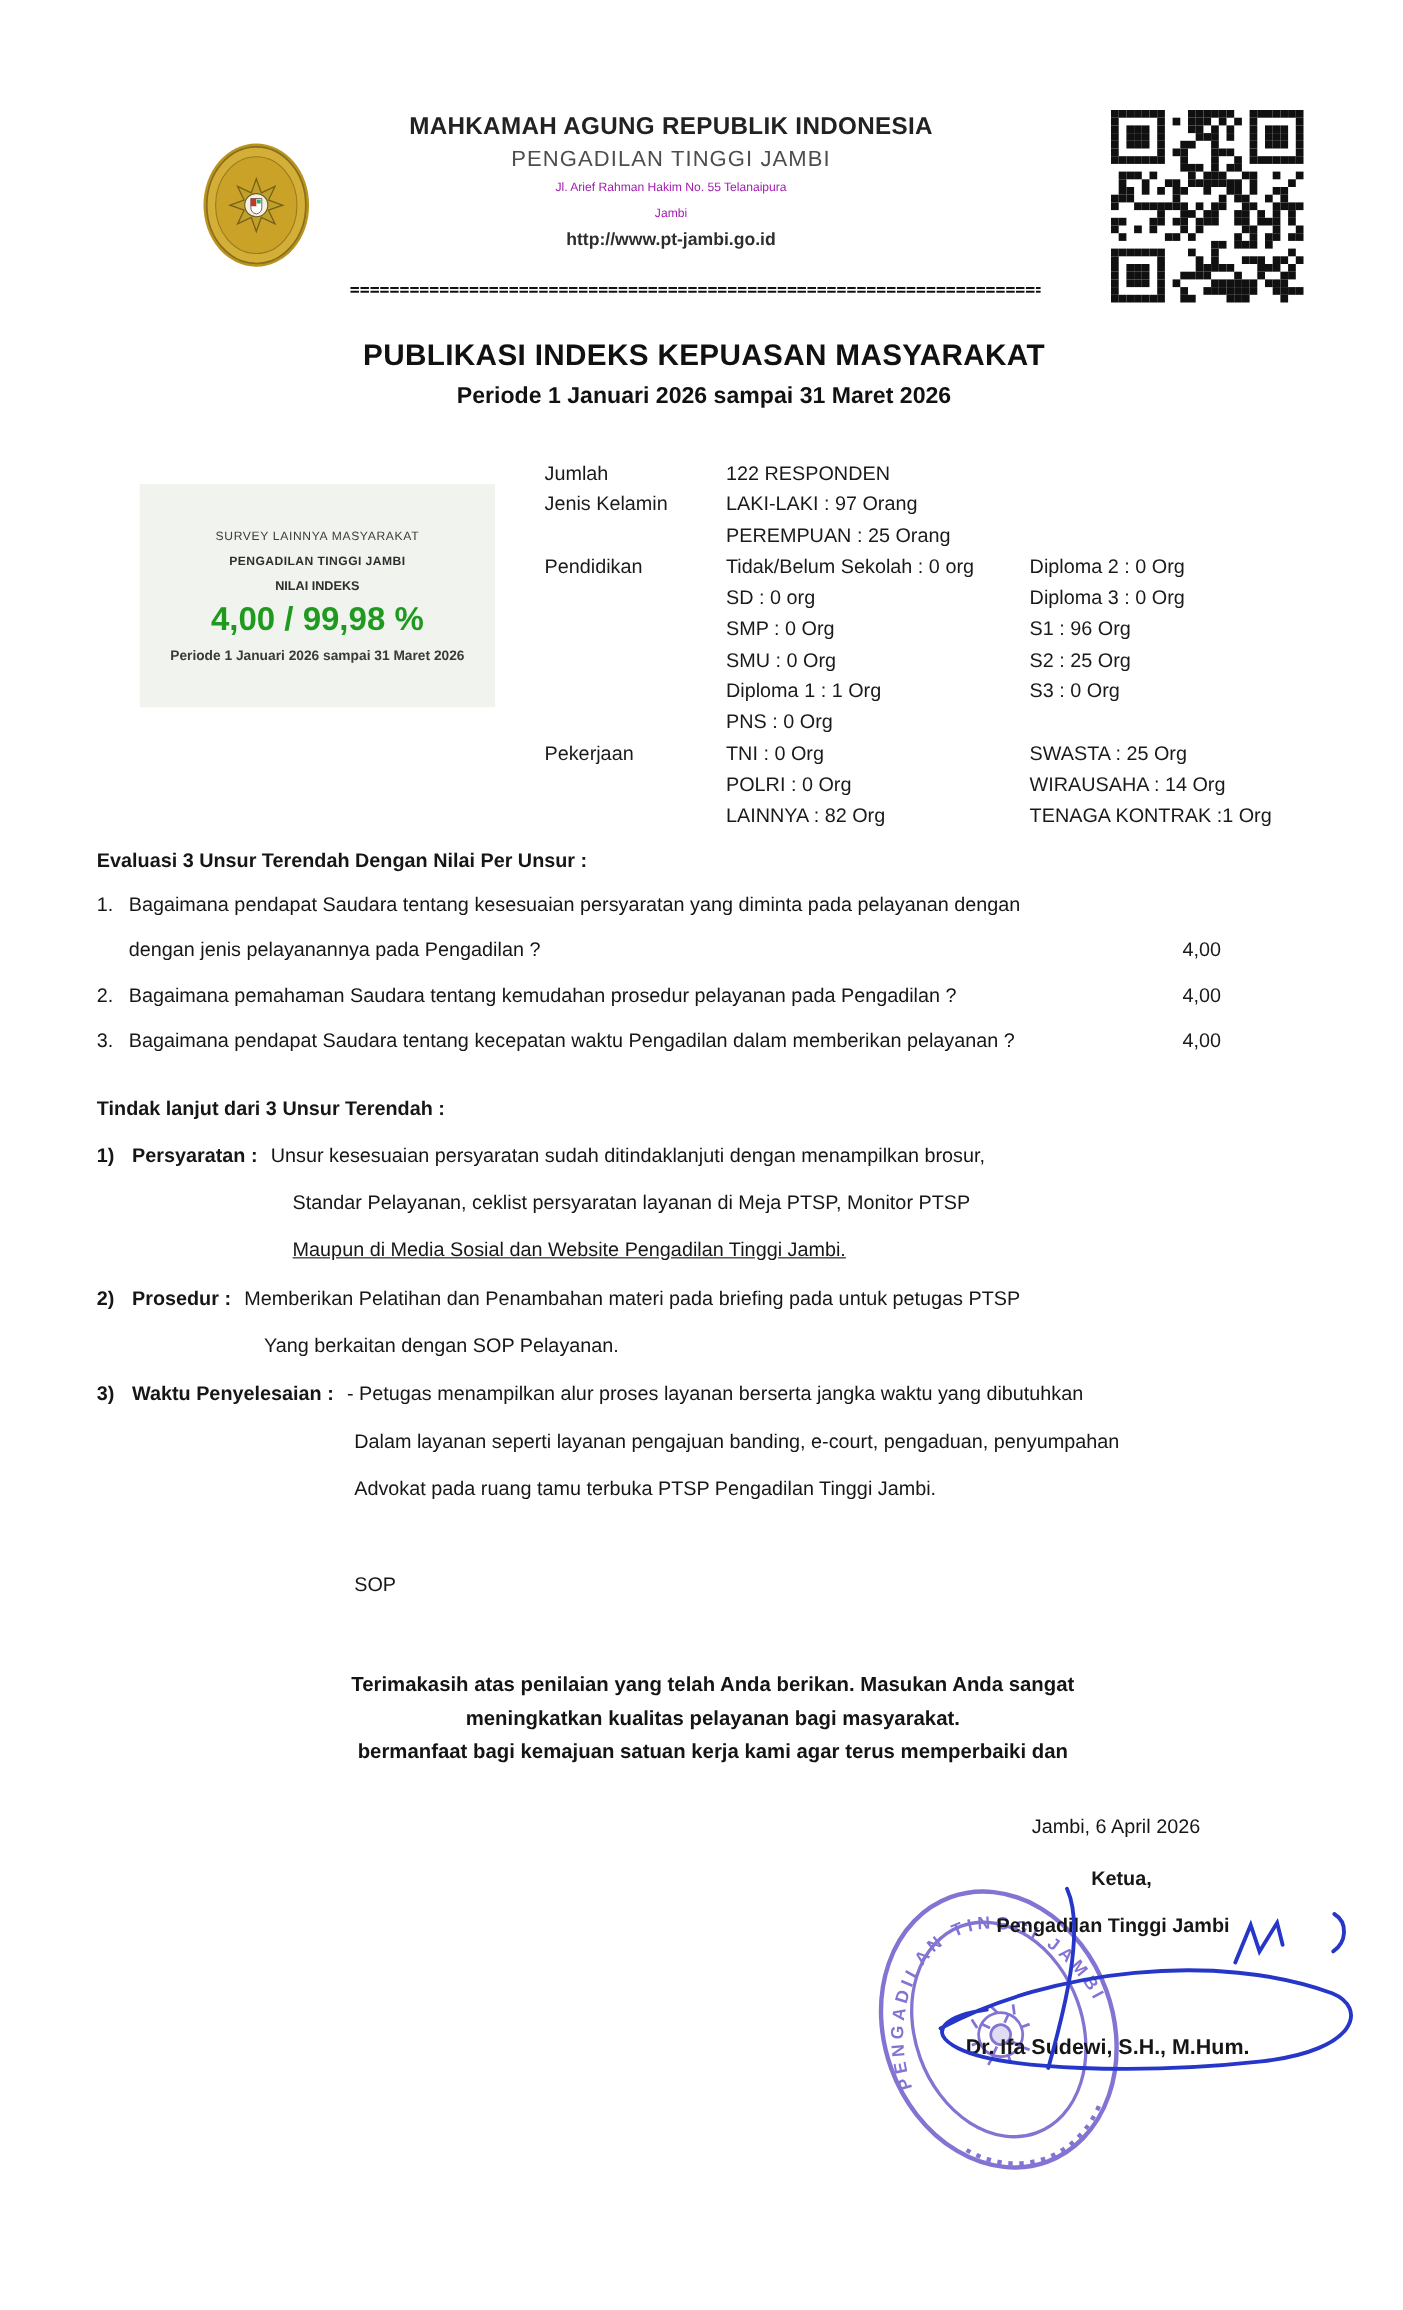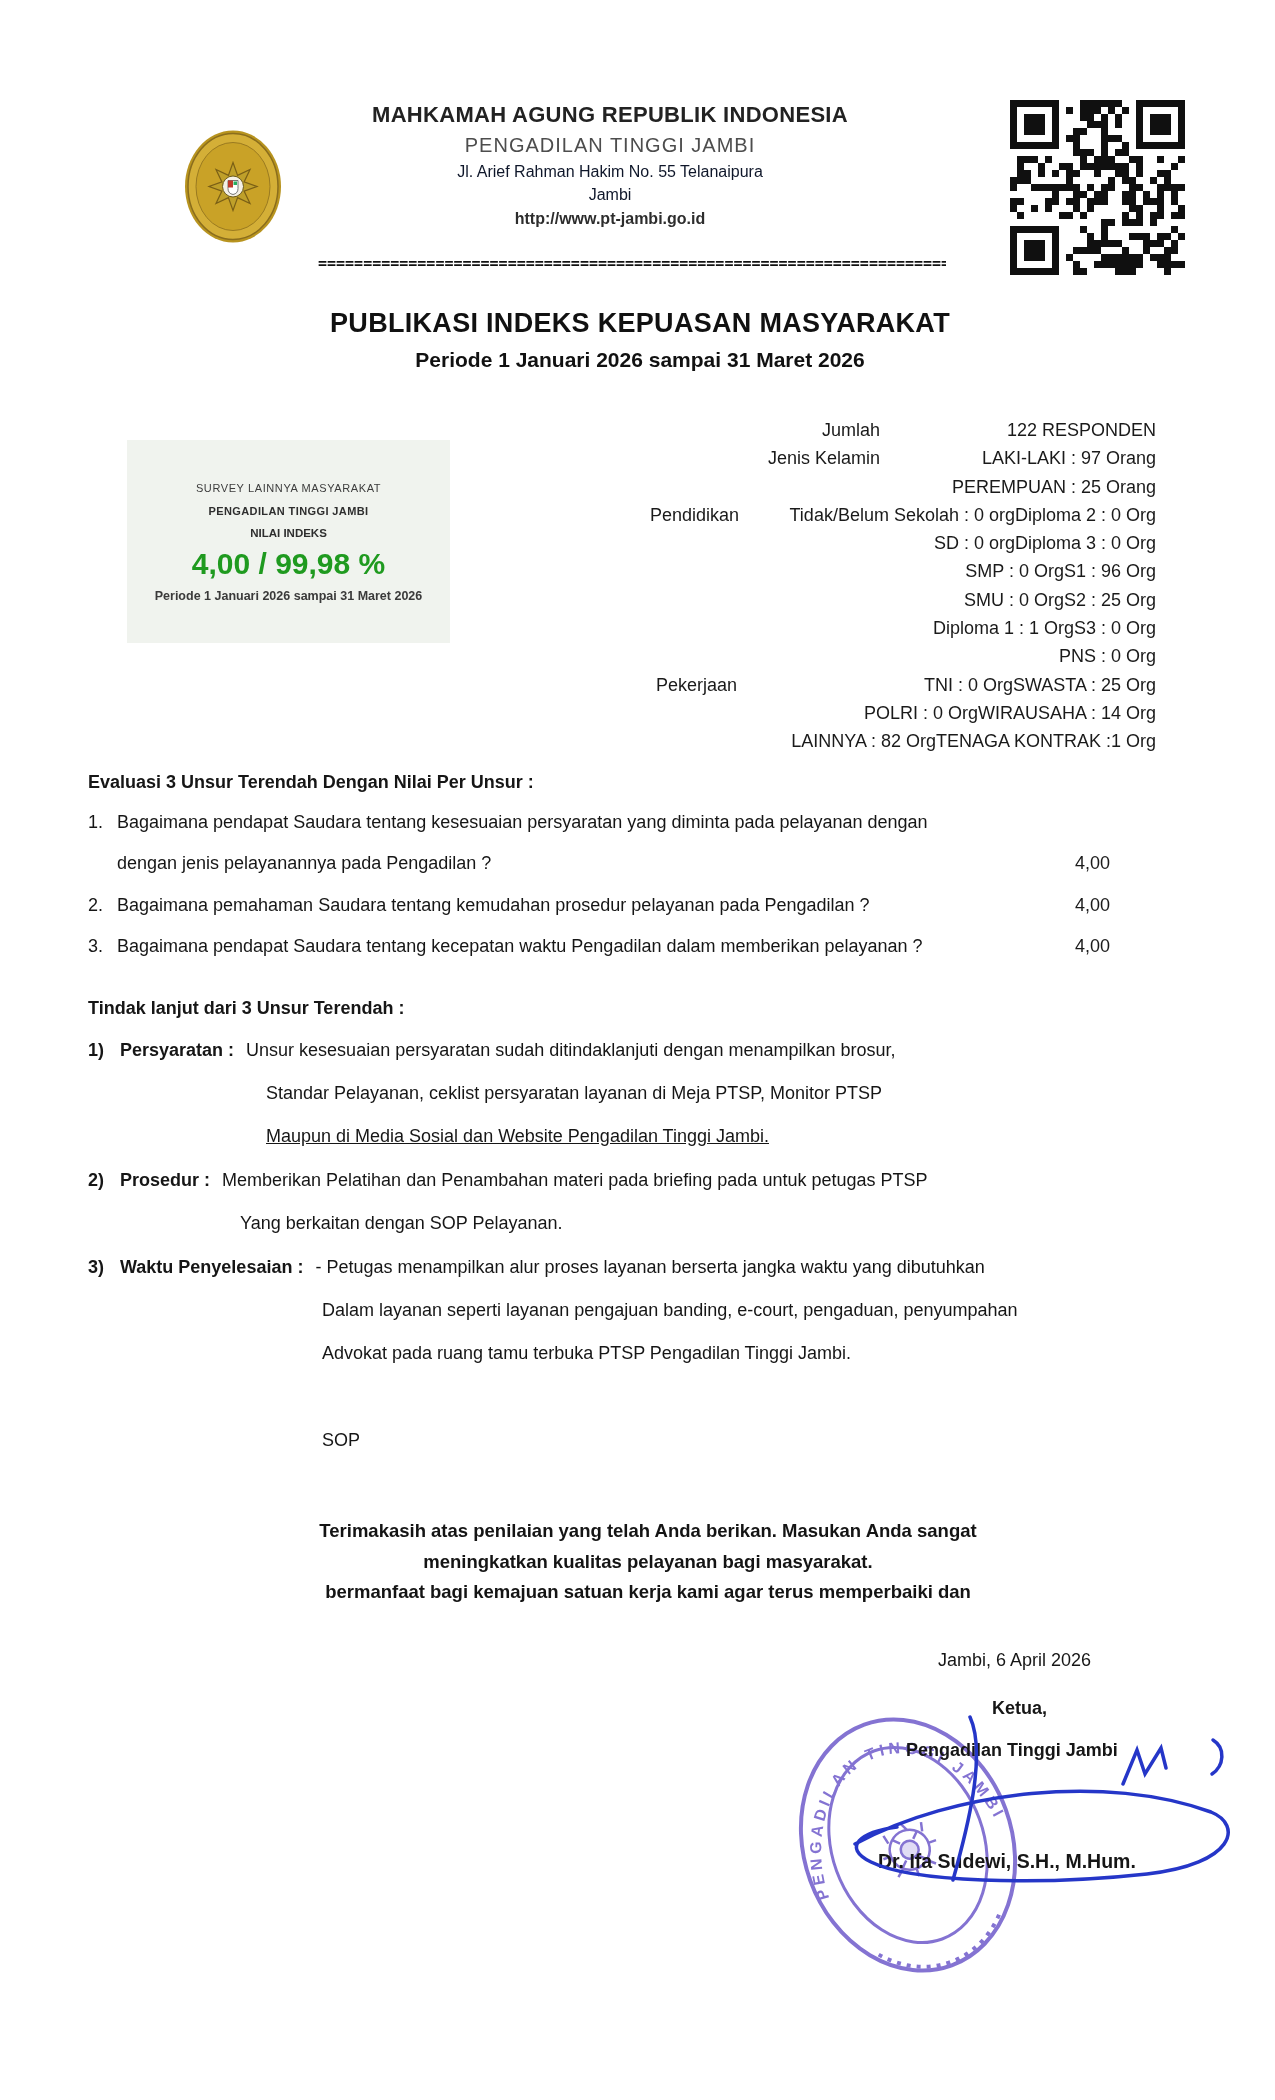--- a/index.html
+++ b/index.html
@@ -5,21 +5,21 @@
   html,body{margin:0;padding:0;background:#ffffff;}
   .page{
     position:relative;width:1275px;height:2100px;background:#ffffff;
     font-family:"Liberation Sans",sans-serif;color:#1a1a1a;overflow:hidden;
   }
   .abs{position:absolute;white-space:nowrap;}
   
   .hdr-text{position:absolute;left:300px;top:100px;width:620px;text-align:center;}
   .hdr-org{font-size:22px;font-weight:bold;color:#222;letter-spacing:.3px;line-height:30px;}
   .hdr-court{font-size:20px;color:#4d4d4d;letter-spacing:1px;line-height:30px;}
-  .hdr-addr{font-size:16px;color:#0f172a;line-height:23px;}
+  .hdr-addr{font-size:11px;color:#a21caf;line-height:23px;}
   .hdr-web{font-size:16px;font-weight:bold;color:#2d2d2d;margin-top:4px;}
   .separator{
     position:absolute;left:318px;top:254px;width:628px;height:20px;overflow:hidden;
     font-family:"DejaVu Sans Mono",monospace;font-weight:bold;font-size:15px;color:#111;
   }
   .logo{position:absolute;left:183px;top:128px;width:100px;height:118px;}
   .qr{position:absolute;left:1007px;top:97px;width:181px;height:181px;background:#fff;padding:3px;}
   .qr i{position:absolute;width:7px;height:7px;background:#101010;}
   
   .title-wrap{position:absolute;left:240px;top:308px;width:800px;text-align:center;}
@@ -30,21 +30,21 @@
     position:absolute;left:127px;top:440px;width:323px;height:203px;
     background:#f0f3ee;text-align:center;box-sizing:border-box;padding-top:42px;
   }
   .card-l1{font-size:11px;color:#3c3c3c;letter-spacing:.6px;margin-bottom:11px;}
   .card-l2{font-size:11px;font-weight:bold;color:#2e2e2e;letter-spacing:.4px;margin-bottom:10px;}
   .card-l3{font-size:11.5px;font-weight:bold;color:#2e2e2e;margin-bottom:8px;}
   .card-score{font-size:30px;font-weight:bold;margin-bottom:8px;}
   .card-period{font-size:12.5px;font-weight:bold;color:#3a3a3a;}
   
   .stats{position:absolute;left:495px;top:416px;font-size:18px;}
-  .stat-row{height:28.3px;line-height:28.3px;white-space:nowrap;text-align:right;}
+  .stat-row{height:28.3px;line-height:28.3px;white-space:nowrap;}
   .stat-row span{display:inline-block;vertical-align:top;}
   
   .b{font-size:18px;color:#161616;}
   .bold{font-weight:bold;}
   .num{display:inline-block;width:29px;}
   .fnum{display:inline-block;width:32px;font-weight:bold;}
   .flabel{font-weight:bold;margin-right:12px;}
   .score{position:absolute;width:70px;text-align:right;font-size:18px;}
   .just{word-spacing:5px;}
   

